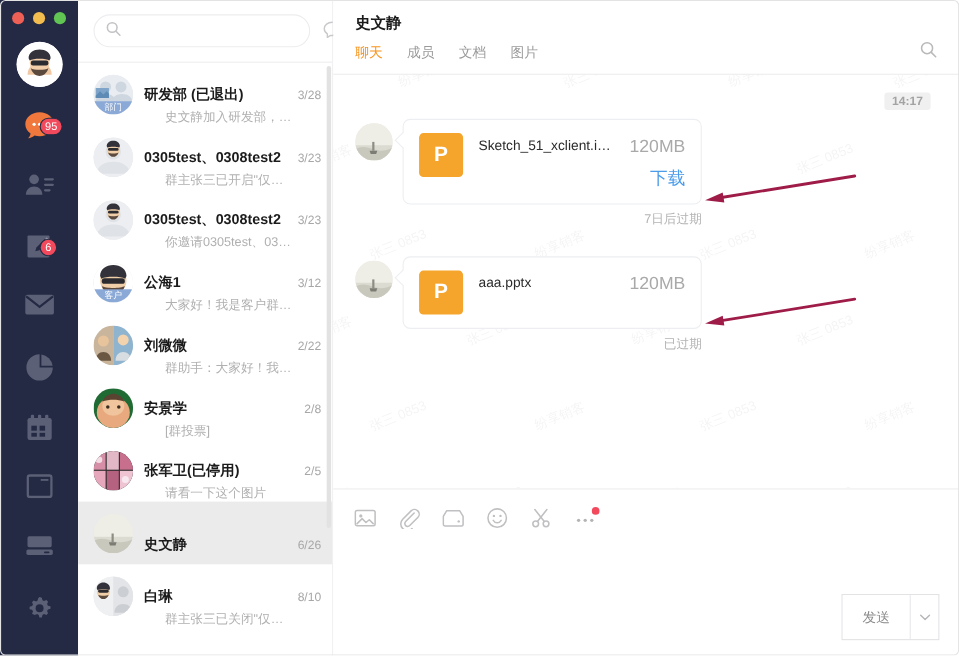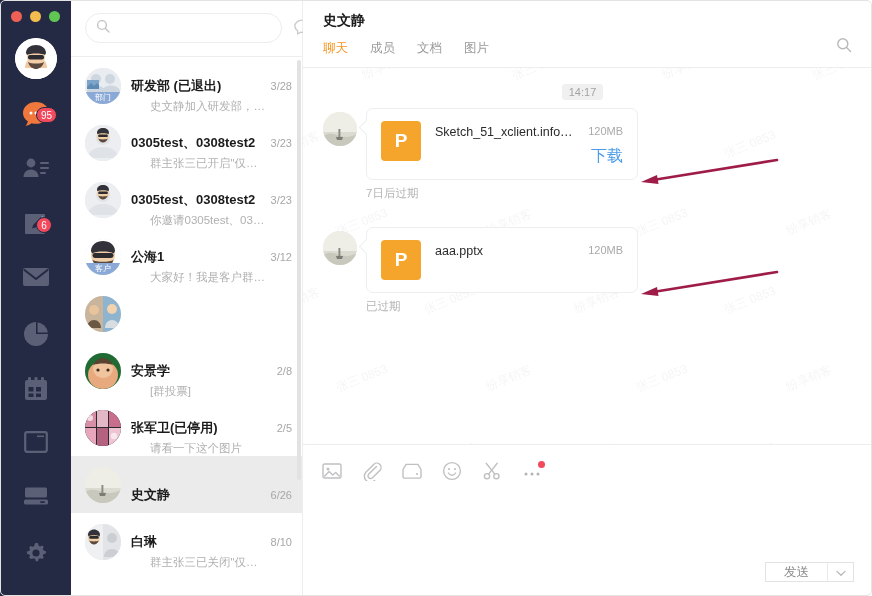--- a/index.html
+++ b/index.html
@@ -212,23 +212,24 @@
     position: absolute;
     font-size: 12px;
     color: #000;
     opacity: 0.045;
     transform: rotate(-22deg);
     white-space: nowrap;
     font-family: "Liberation Sans", sans-serif;
   }
 
   .msg-time-row {
-    display: flex; justify-content: center;
+    display: flex; justify-content: flex-end;
     position: relative; z-index: 1;
     margin-bottom: 8px;
+    font-weight: bold;
   }
   .msg-time {
     font-size: 11px;
     color: #a3a3a3;
     background: #f0f0f0;
     border-radius: 3px;
     padding: 2px 7px;
   }
 
   .msg {
@@ -285,32 +286,32 @@
   }
   .file-name {
     font-size: 12.5px; color: #2b2b2b;
     white-space: nowrap; overflow: hidden; text-overflow: ellipsis;
   }
   .file-right {
     text-align: right;
     padding-top: 4px;
   }
   .file-size {
-    font-size: 11px; color: #a9a9a9;
+    font-size: 16px; color: #a9a9a9;
     white-space: nowrap;
   }
   .file-action {
     font-size: 16px; color: #4a9bea;
     margin-top: 9px;
     cursor: pointer;
   }
   .expire {
     font-size: 11.5px;
     color: #b3b3b3;
-    text-align: left;
+    text-align: right;
     width: 272px;
     margin-top: 6px;
   }
 
   
   .arrow { position: absolute; z-index: 3; pointer-events: none; }
 
   
   .composer {
     flex: 0 0 152px;
@@ -340,21 +341,21 @@
     background: transparent;
   }
   .composer-actions {
     display: flex; justify-content: flex-end;
     padding: 0 18px 14px 0;
   }
   .send-group {
     display: flex; align-items: stretch;
     border: 1px solid #e3e3e6;
     border-radius: 0;
-    height: 20px;
+    height: 42px;
     overflow: hidden;
   }
   .send-btn {
     padding: 0 18px;
     font-size: 12.5px;
     color: #8b8b8b;
     display: flex; align-items: center;
     background: #fff;
   }
   .send-caret {
@@ -591,20 +592,27 @@
         </div>
         <div class="conv">
           <div class="conv-avatar"><svg width="36" height="36" viewBox="0 0 36 36">
               <rect width="18" height="36" fill="#c9b49c"></rect>
               <rect x="18" width="18" height="36" fill="#8fb4cf"></rect>
               <circle cx="9" cy="14" r="5" fill="#e8c49c"></circle>
               <path d="M2 32c0-5 3.2-8 7-8s7 3 7 8z" fill="#6b5842"></path>
               <circle cx="27" cy="13" r="5" fill="#f2d3ad"></circle>
               <path d="M20 32c0-5 3.2-8 7-8s7 3 7 8z" fill="#d8dde2"></path>
             </svg></div>
+          <div class="conv-body">
+            <div class="conv-top">
+              <div class="conv-name">刘微微</div>
+              <div class="conv-date">2/22</div>
+            </div>
+            <div class="conv-preview">群助手：大家好！我…</div>
+          </div>
         </div>
         <div class="conv">
           <div class="conv-avatar"><svg width="36" height="36" viewBox="0 0 36 36">
               <rect width="36" height="36" fill="#1f6b33"></rect>
               <ellipse cx="18" cy="22" rx="15" ry="14" fill="#e8a97f"></ellipse>
               <ellipse cx="18" cy="16" rx="10" ry="9" fill="#f0c49c"></ellipse>
               <path d="M8 12c2-5 7-7 10-7s8 2 10 7c-6-2-14-2-20 0z" fill="#5a4330"></path>
               <circle cx="13" cy="17" r="1.6" fill="#3a2b1e"></circle>
               <circle cx="23" cy="17" r="1.6" fill="#3a2b1e"></circle>
             </svg></div>

